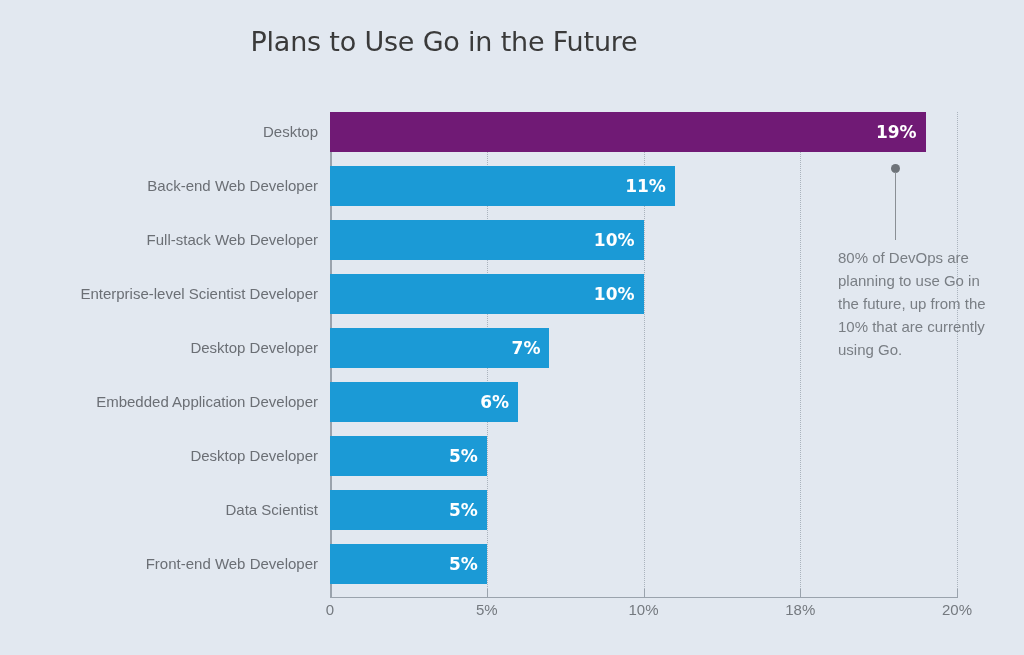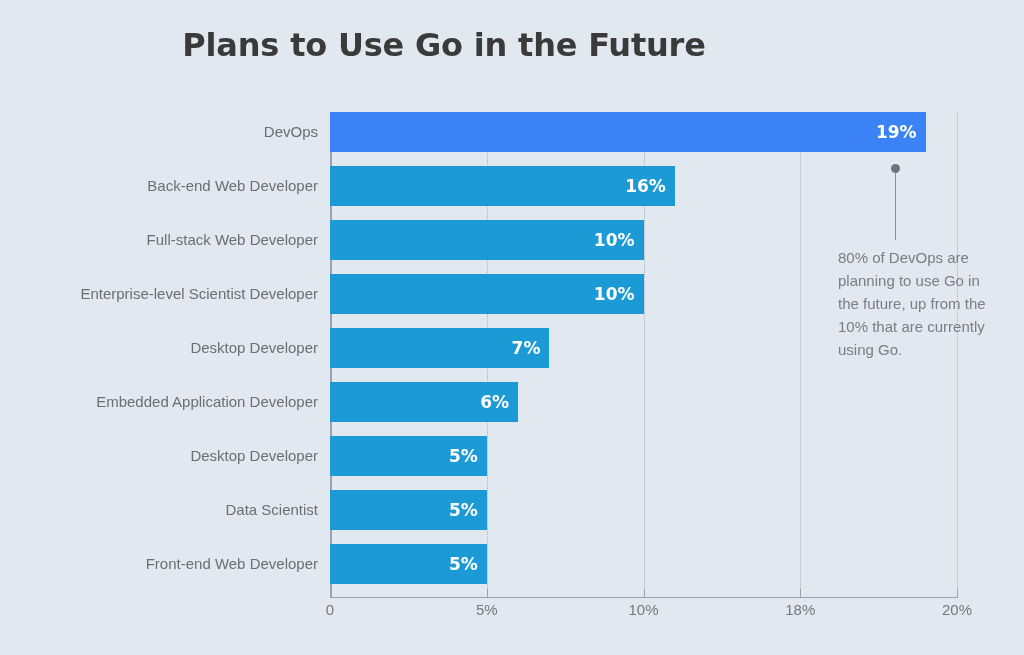--- a/index.html
+++ b/index.html
@@ -21,22 +21,22 @@
     height: 655px;
   }
 
   
   #chart-title {
     position: absolute;
     left: 0;
     top: 26px;
     width: 888px;
     text-align: center;
-    font-size: 32px;
-    font-weight: bold;
+    font-size: 27px;
+    font-weight: normal;
     color: #3a3a3a;
     letter-spacing: -0.2px;
     font-family: "DejaVu Sans", "Liberation Sans", sans-serif;
     white-space: nowrap;
   }
 
   
   #plot-area {
     position: absolute;
     left: 330px;
@@ -167,27 +167,27 @@
   <div id="y-axis-line"></div>
   <div id="x-axis-line"></div>
 
   <div id="plot-area">
 
   <div class="gridline" style="left: 156.75px;"></div>
       <div class="gridline" style="left: 313.5px;"></div>
       <div class="gridline" style="left: 470.25px;"></div>
       <div class="gridline" style="left: 627px;"></div>
       <div class="row" style="top: 0px; width: 627px;">
-        <div class="bar" style="width: 595.65px; background: #3b82f6;">
+        <div class="bar" style="width: 595.65px; background: #701a75;">
           <span class="bar-value">19%</span>
         </div>
       </div>
       <div class="row" style="top: 54px; width: 627px;">
         <div class="bar" style="width: 344.85px; background: rgb(27, 154, 214);">
-          <span class="bar-value">16%</span>
+          <span class="bar-value">11%</span>
         </div>
       </div>
       <div class="row" style="top: 108px; width: 627px;">
         <div class="bar" style="width: 313.5px; background: rgb(27, 154, 214);">
           <span class="bar-value">10%</span>
         </div>
       </div>
       <div class="row" style="top: 162px; width: 627px;">
         <div class="bar" style="width: 313.5px; background: rgb(27, 154, 214);">
           <span class="bar-value">10%</span>
@@ -230,21 +230,21 @@
       <div class="xtick-mark" style="left: 800.25px;"></div>
       <div class="xtick-label" style="left: 800.25px;">18%</div>
       <div class="xtick-mark" style="left: 957px;"></div>
       <div class="xtick-label" style="left: 957px;">20%</div>
     </div>
 
   <div id="annotation-dot"></div>
   <div id="annotation-line"></div>
   <div id="annotation-text">80% of DevOps are planning to use Go in the future, up from the 10% that are currently using Go.</div>
 
-<div class="cat-label" style="top: 112px;">DevOps</div>
+<div class="cat-label" style="top: 112px;">Desktop</div>
     <div class="cat-label" style="top: 220px;">Full-stack Web Developer</div>
     <div class="cat-label" style="top: 166px;">Back-end Web Developer</div>
     <div class="cat-label" style="top: 274px;">Enterprise-level Scientist Developer</div>
     <div class="cat-label" style="top: 328px;">Desktop Developer</div>
     <div class="cat-label" style="top: 382px;">Embedded Application Developer</div>
     <div class="cat-label" style="top: 436px; text-align: right;">Desktop Developer</div>
     <div class="cat-label" style="top: 544px;">Front-end Web Developer</div>
     <div class="cat-label" style="top: 490px;">Data Scientist</div>
   </div>
 

